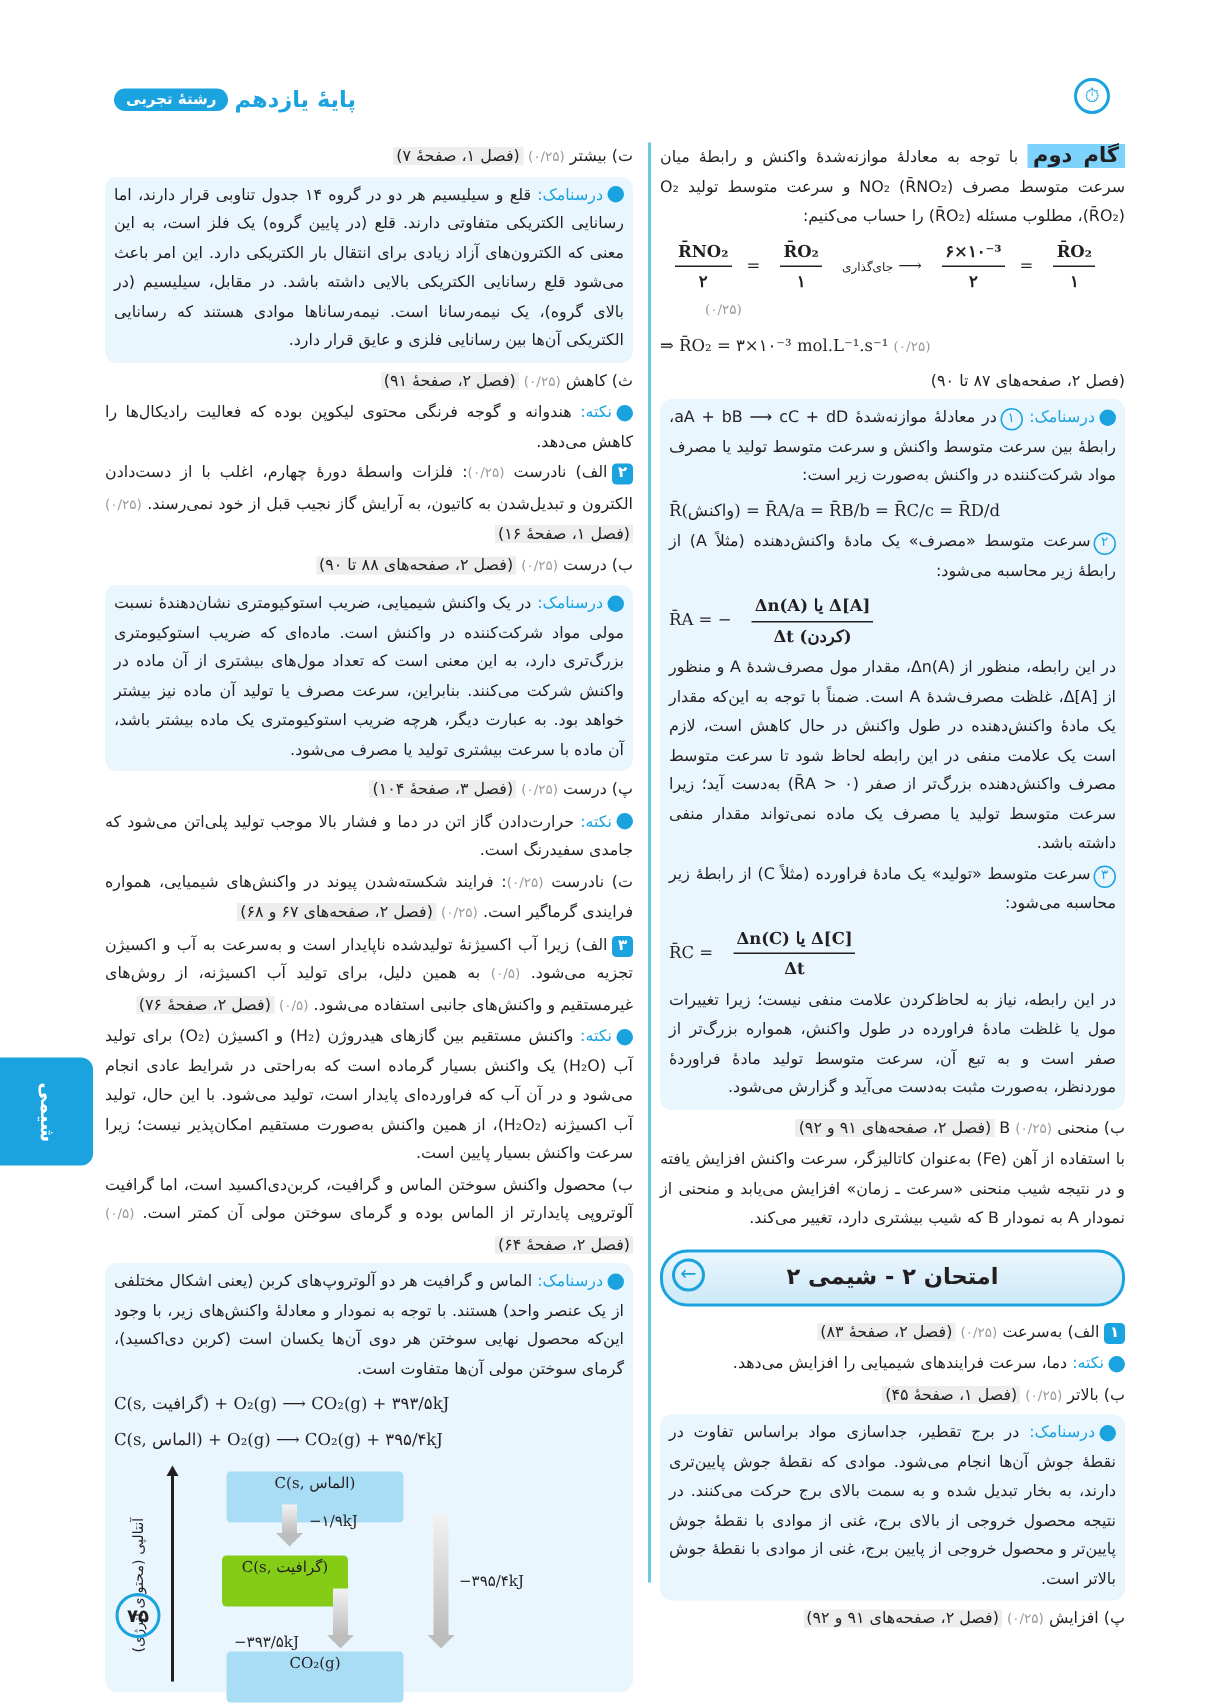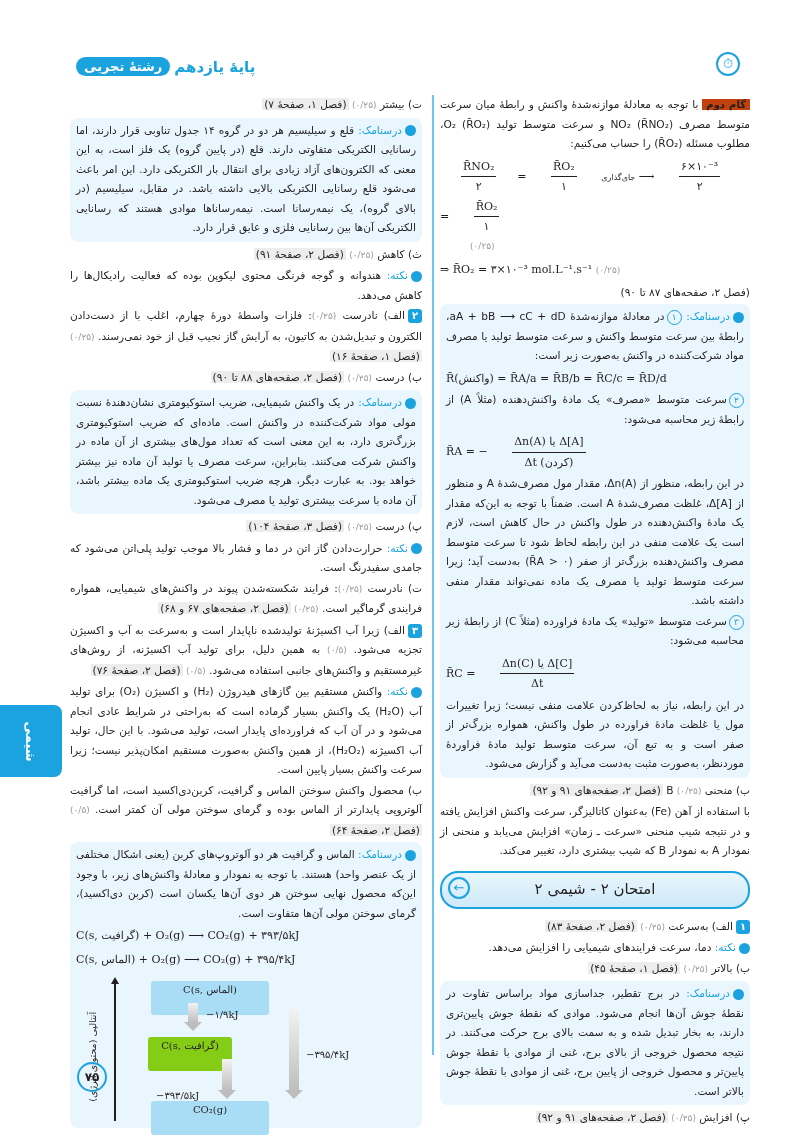--- a/index.html
+++ b/index.html
@@ -1,40 +1,40 @@
 <!DOCTYPE html>
 <html><head>
 <meta charset="utf-8">
 <style>
   html, body { margin:0; padding:0; }
   body { width:805px; height:1138px; background:#fff; position:relative; overflow:hidden;
          font-family:"DejaVu Sans", sans-serif; color:#231f20; direction:rtl; }
   .hdr-badge { position:absolute; left:76px; top:57px; display:flex; align-items:center; gap:4px; direction:rtl; }
-  .hdr-pill { background:#1ba3e0; color:#fff; border-radius:12px; padding:2px 8px; font-size:13px; font-weight:bold; }
+  .hdr-pill { background:#1ba3e0; color:#fff; border-radius:12px; padding:2px 8px; font-size:10px; font-weight:bold; }
   .hdr-text { color:#1ba3e0; font-size:15px; font-weight:bold; }
   .hdr-icon { position:absolute; left:716px; top:52px; width:24px; height:24px; border:2px solid #1ba3e0; border-radius:50%; box-sizing:border-box; display:flex; align-items:center; justify-content:center; color:#1ba3e0; font-size:13px; }
   .col-divider { position:absolute; left:432px; top:95px; width:2px; height:960px; background:#6cc6ea; }
   .col { position:absolute; top:95px; font-size:10.6px; line-height:19.5px; text-align:justify; }
   .col-left { left:70px; width:352px; }
   .col-right { left:440px; width:310px; }
   .p { margin:0 0 1px 0; }
   .score { color:#9a9a9a; font-size:9px; }
   .ref { background:#ededed; padding:0 2px; }
   .box { background:#eaf6fd; border-radius:8px; padding:3px 6px; margin:2px 0 3px 0; }
   .tag { color:#1ba3e0; font-weight:normal; }
   .tag-icon { display:inline-block; width:11px; height:11px; border-radius:50%; background:#1ba3e0; vertical-align:middle; margin-left:3px; }
   .num { display:inline-block; background:#1ba3e0; color:#fff; font-weight:bold; font-size:10px; width:14px; height:14px; line-height:14px; text-align:center; border-radius:3px; margin-left:3px; }
   .circ { display:inline-block; border:1px solid #1ba3e0; color:#1ba3e0; border-radius:50%; width:13px; height:13px; line-height:13px; text-align:center; font-size:9px; margin-left:2px; }
-  .gam { background:#c2410c; padding:0 4px; font-weight:bold; font-size:10px; }
+  .gam { background:#7dd3fc; padding:0 4px; font-weight:bold; font-size:14px; }
   .formula { direction:ltr; text-align:left; font-family:"DejaVu Serif", serif; font-size:11px; padding:2px 0; }
-  .frac { display:inline-block; vertical-align:middle; text-align:center; margin:0 21px; }
+  .frac { display:inline-block; vertical-align:middle; text-align:center; margin:0 10px;font-weight:bold; }
   .frac .n { display:block; border-bottom:1px solid #231f20; padding:0 2px; }
   .frac .d { display:block; padding:0 2px; }
   .exam-bar { position:relative; height:34px; margin:10px 0 8px 0; border:2px solid #1ba3e0; border-radius:18px; background:linear-gradient(#eaf6fd,#cde9f8); display:flex; align-items:center; justify-content:center; }
-  .exam-title { font-weight:normal; font-size:15px; color:#231f20; }
+  .exam-title { font-weight:bold; font-size:15px; color:#231f20; }
   .exam-arrow { position:absolute; left:6px; top:4px; width:22px; height:22px; border:2px solid #1ba3e0; border-radius:50%; box-sizing:border-box; color:#1ba3e0; display:flex; align-items:center; justify-content:center; font-size:13px; }
   .side-tab { position:absolute; left:0; top:705px; width:62px; height:72px; background:#1ba3e0; border-radius:0 8px 8px 0; display:flex; align-items:center; justify-content:center; }
   .side-tab span { color:#fff; font-weight:bold; font-size:13px; transform:rotate(90deg); white-space:nowrap; }
   .page-num { position:absolute; left:77px; top:1062px; width:30px; height:30px; border:2px solid #1ba3e0; border-radius:50%; box-sizing:border-box; display:flex; align-items:center; justify-content:center; font-weight:bold; font-size:12px; }
   .diagram { position:relative; height:150px; margin-top:4px; direction:ltr; font-family:"DejaVu Serif", serif; font-size:10px; }
   .lvl { position:absolute; background:#a9dcf5; border-radius:3px; text-align:center; height:34px; line-height:18px; }
   .lvl-mid { background:#84cc16; }
   .arrow-v { position:absolute; width:10px; background:linear-gradient(#f2f2f2,#bdbdbd); }
   .arrow-v::after { content:""; position:absolute; bottom:-8px; left:-4px; border-left:9px solid transparent; border-right:9px solid transparent; border-top:9px solid #bdbdbd; }
   .axis { position:absolute; left:38px; top:8px; width:1.5px; height:138px; background:#231f20; }

